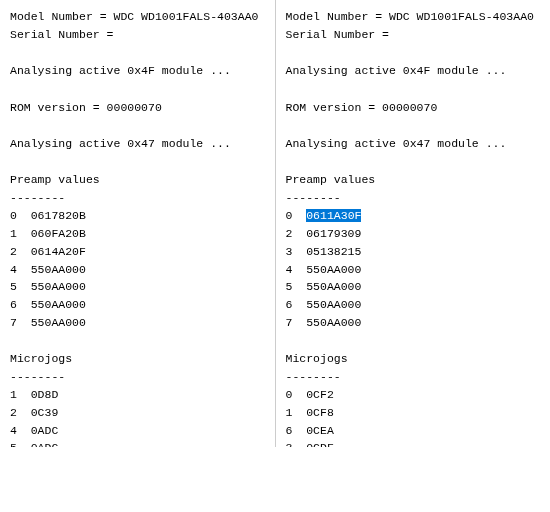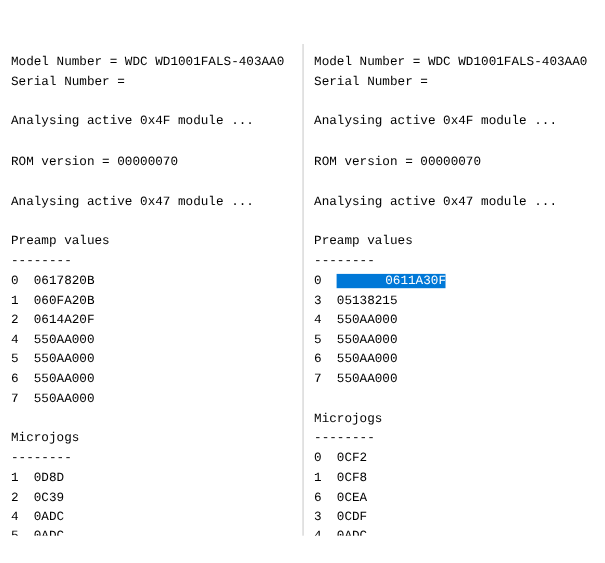--- a/index.html
+++ b/index.html
@@ -15,21 +15,20 @@
       color: #000000;
       width: 550px;
       height: 512px;
       overflow: hidden;
     }
 
     .container {
       display: flex;
       width: 550px;
       height: 447px;
-      margin-top: 40px;
     }
 
     .panel {
       flex: 1;
       padding: 8px 10px;
       overflow: hidden;
       border-right: 1px solid #cccccc;
     }
 
     .panel:last-child {
@@ -42,21 +41,20 @@
       font-size: 11.5px;
     }
 
     .line-blank {
       height: 1.55em;
     }
 
     .highlight {
       background-color: #0078d7;
       color: #ffffff;
-      padding-left: 44px;
     }
   </style>
 </head>
 <body>
 
 <div class="container">
 <div class="panel">
       <div class="line">Model Number = WDC WD1001FALS-403AA0</div>
       <div class="line">Serial Number =</div>
       <div class="line-blank"></div>
@@ -90,20 +88,21 @@
       <div class="line-blank"></div>
       <div class="line">Analysing active 0x4F module ...</div>
       <div class="line-blank"></div>
       <div class="line">ROM version = 00000070</div>
       <div class="line-blank"></div>
       <div class="line">Analysing active 0x47 module ...</div>
       <div class="line-blank"></div>
       <div class="line">Preamp values</div>
       <div class="line">--------</div>
       <div class="line"><span>0  </span><span class="highlight">0611A30F</span></div>
+      <div class="line">2  06179309</div>
       <div class="line">3  05138215</div>
       <div class="line">4  550AA000</div>
       <div class="line">5  550AA000</div>
       <div class="line">6  550AA000</div>
       <div class="line">7  550AA000</div>
       <div class="line-blank"></div>
       <div class="line">Microjogs</div>
       <div class="line">--------</div>
       <div class="line">0  0CF2</div>
       <div class="line">1  0CF8</div>

